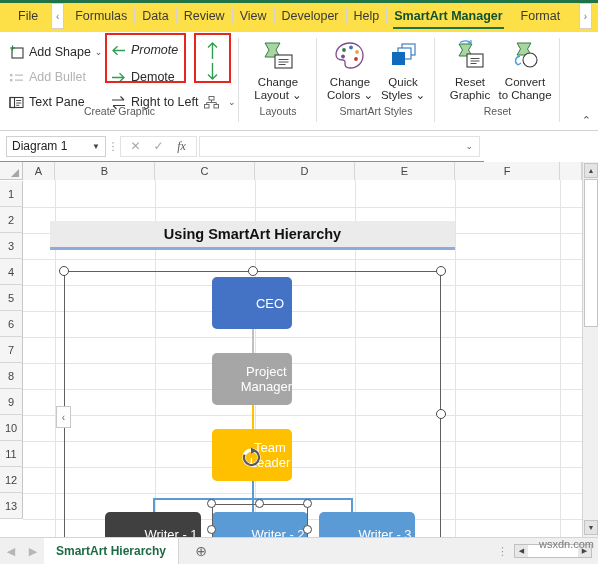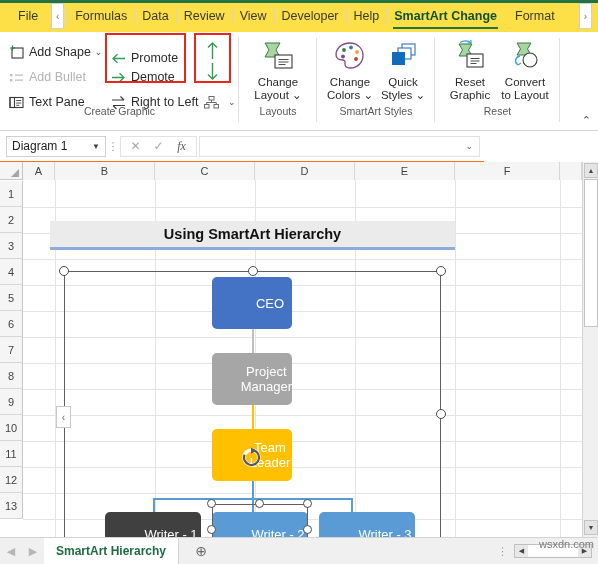--- a/index.html
+++ b/index.html
@@ -240,21 +240,21 @@
     <div class="tab">Data</div>
     <div class="tabsep"></div>
     <div class="tab">Review</div>
     <div class="tabsep"></div>
     <div class="tab">View</div>
     <div class="tabsep"></div>
     <div class="tab">Developer</div>
     <div class="tabsep"></div>
     <div class="tab">Help</div>
     <div class="tabsep"></div>
-    <div class="tab active">SmartArt Change</div>
+    <div class="tab active">SmartArt Manager</div>
     <div class="tab" style="margin-left:4px">Format</div>
     <div class="navchevron right">›</div>
   </div>
 
   <div class="ribbon">
 
     <div class="grp" style="left:0; width:239px;">
       <div class="sbtn" style="left:8px; top:9px;">
         <span class="ico">
           <svg width="17" height="17" viewBox="0 0 17 17">
@@ -281,21 +281,21 @@
         <span class="ico">
           <svg width="17" height="17" viewBox="0 0 17 17">
             <rect x="2" y="3.5" width="13" height="10" fill="none" stroke="#3a3a3a" stroke-width="1.1"></rect>
             <rect x="2" y="3.5" width="4.5" height="10" fill="none" stroke="#3a3a3a" stroke-width="1.1"></rect>
             <path d="M8.2 6.5 h5 M8.2 9 h5 M8.2 11.3 h3" stroke="#3a3a3a" stroke-width="0.9"></path>
           </svg>
         </span>
         <span>Text Pane</span>
       </div>
 
-      <div class="sbtn" style="left:110px; top:15px;">
+      <div class="sbtn" style="left:110px; top:7px;font-style:italic;">
         <span class="ico">
           <svg width="17" height="17" viewBox="0 0 17 17">
             <path d="M15 8.5 H3 M7.5 4.2 L3 8.5 L7.5 12.8" stroke="#2f9e4f" stroke-width="1.3" fill="none"></path>
           </svg>
         </span>
         <span>Promote</span>
       </div>
 
       <div class="sbtn" style="left:110px; top:59px;">
         <span class="ico">
@@ -393,21 +393,21 @@
       </div>
       <div class="bbtn" style="left:59px;">
         <span class="bico">
           <svg width="36" height="34" viewBox="0 0 36 34">
             <path d="M10 4 L24 4 L20.5 10 L24 16 L10 16 L13.5 10 Z" fill="#a9d5a0" stroke="#3a7a46" stroke-width="1"></path>
             <circle cx="23" cy="21" r="7" fill="#fff" stroke="#3a3a3a" stroke-width="1.1"></circle>
             <path d="M13 17 C8 18 7 23 11 26 M11 26 L14 24 M11 26 L8.5 23.5" stroke="#3f9fe0" stroke-width="1.3" fill="none"></path>
           </svg>
         </span>
         <span class="btxt">Convert</span>
-        <span class="btxt" style="margin-top:0">to Layout</span>
+        <span class="btxt" style="margin-top:0">to Change</span>
       </div>
       <div class="grplabel">Reset</div>
       <div class="grpdiv" style="left:124px;"></div>
     </div>
 
     <div class="collapse-ribbon">⌃</div>
 
     <div class="redbox" style="left:105px; top:1px; width:81px; height:50px;"></div>
     <div class="redbox" style="left:194px; top:1px; width:37px; height:50px;"></div>
   </div>

